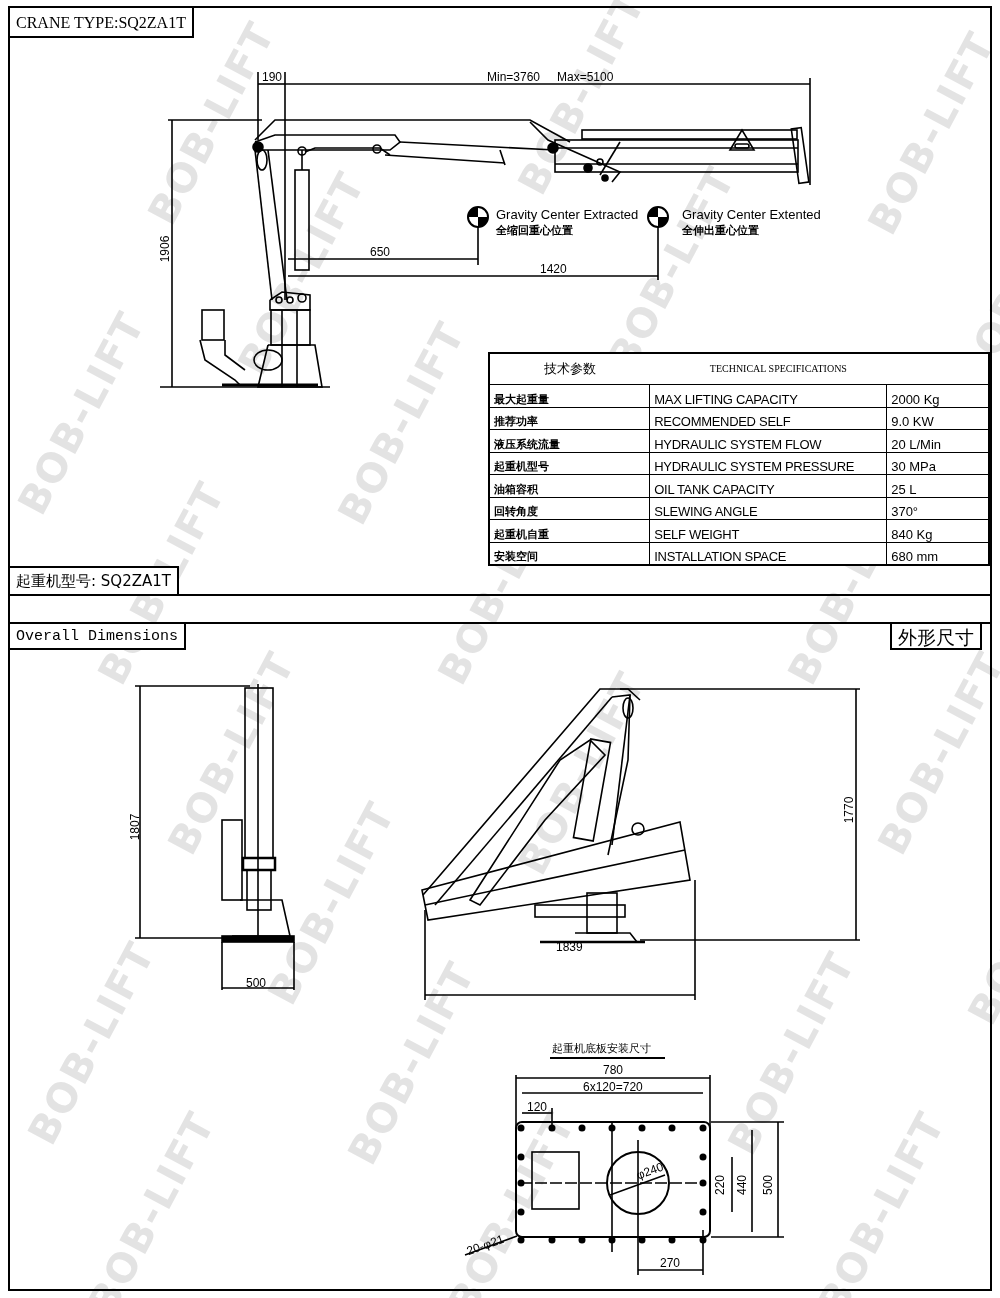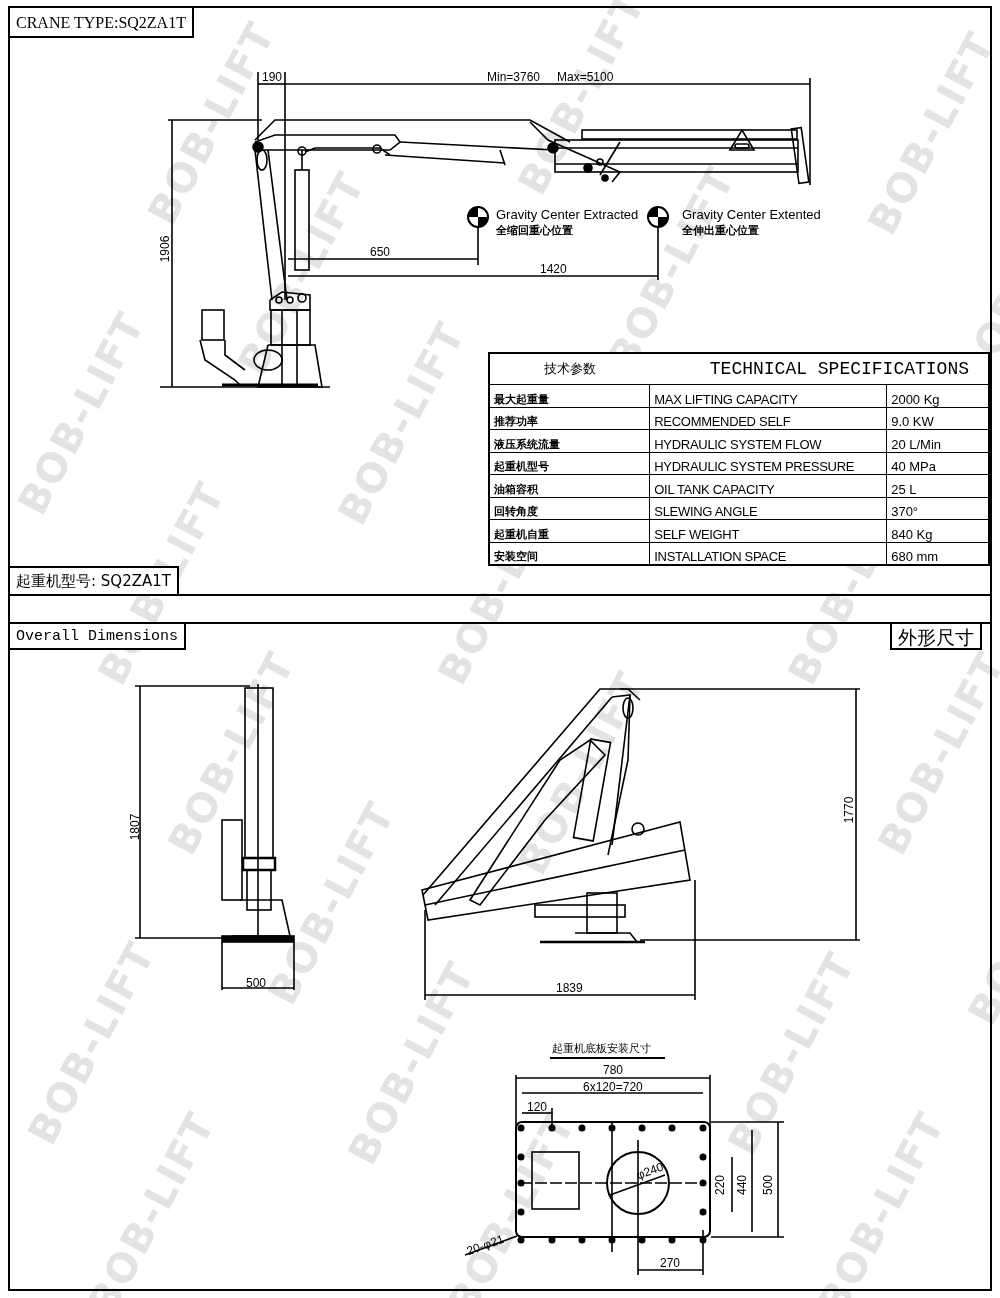--- a/index.html
+++ b/index.html
@@ -7,21 +7,21 @@
   .frame { position:absolute; border:2px solid #000; box-sizing:border-box; }
   .label-box { position:absolute; border:2px solid #000; background:#fff; font-family:"Liberation Serif", serif; font-size:16px; padding:0 6px; box-sizing:border-box; line-height:26px; white-space:nowrap; }
   .mono { font-family:"Liberation Mono", monospace; }
   svg { position:absolute; left:0; top:0; }
   .dim { font-family:"Liberation Sans", sans-serif; font-size:12px; }
   table.spec { position:absolute; left:488px; top:352px; width:502px; border-collapse:collapse; border:2px solid #000; background:#fff; }
   table.spec td { border:1.5px solid #000; padding:0 4px; height:21.5px; font-size:13px; line-height:14px; vertical-align:bottom; }
   table.spec td.cn { font-weight:bold; font-family:"DejaVu Sans", sans-serif; font-size:11px; width:150px; }
   table.spec td.en { font-family:"Liberation Sans Narrow","Liberation Sans", sans-serif; width:226px; transform-origin:left; letter-spacing:-0.3px; }
   table.spec td.val { width:92px; }
-  table.spec tr.head td { height:30px; font-family:Liberation Mono, monospace; font-size:18px; font-weight:normal; vertical-align:middle; }
+  table.spec tr.head td { height:30px; font-family:Liberation Serif, serif; font-size:10px; font-weight:normal; vertical-align:middle; }
   .wm { position:absolute; font-family:"DejaVu Sans", sans-serif; font-weight:bold; font-size:40px; color:#e3e3e3; transform:rotate(-62deg); transform-origin:center; white-space:nowrap; letter-spacing:2px; pointer-events:none; }
 </style>
 </head>
 <body>
 
 <div class="wm" style="left:100px;top:100px;">BOB-LIFT</div>
 <div class="wm" style="left:470px;top:70px;">BOB-LIFT</div>
 <div class="wm" style="left:820px;top:110px;">BOB-LIFT</div>
 <div class="wm" style="left:190px;top:250px;">BOB-LIFT</div>
 <div class="wm" style="left:560px;top:245px;">BOB-LIFT</div>
@@ -248,21 +248,21 @@
         <td class="val">9.0 KW</td>
       </tr>
   <tr>
         <td class="cn">液压系统流量</td>
         <td class="en">HYDRAULIC SYSTEM FLOW</td>
         <td class="val">20 L/Min</td>
       </tr>
   <tr>
         <td class="cn">起重机型号</td>
         <td class="en">HYDRAULIC SYSTEM PRESSURE</td>
-        <td class="val">40 MPa</td>
+        <td class="val">30 MPa</td>
       </tr>
   <tr>
         <td class="cn">油箱容积</td>
         <td class="en">OIL TANK CAPACITY</td>
         <td class="val">25 L</td>
       </tr>
   <tr>
         <td class="cn">回转角度</td>
         <td class="en">SLEWING ANGLE</td>
         <td class="val">370°</td>
@@ -276,21 +276,21 @@
         <td class="cn">安装空间</td>
         <td class="en">INSTALLATION SPACE</td>
         <td class="val">680 mm</td>
       </tr>
 </tbody>
   </table>
 
 <span class="dim" style="position:absolute;left:122px;top:820px;transform:rotate(-90deg);">1807</span>
 <span class="dim" style="position:absolute;left:246px;top:976px;">500</span>
 <span class="dim" style="position:absolute;left:836px;top:803px;transform:rotate(-90deg);">1770</span>
-<span class="dim" style="position:absolute;left:556px;top:981px;text-align:center;">1839</span>
+<span class="dim" style="position:absolute;left:556px;top:940px;text-align:center;">1839</span>
 
 <span style="position:absolute;left:552px;top:1041px;font-size:11px;font-family:'DejaVu Sans',sans-serif;">起重机底板安装尺寸</span>
 <span class="dim" style="position:absolute;left:603px;top:1063px;">780</span>
 <span class="dim" style="position:absolute;left:583px;top:1080px;">6x120=720</span>
 <span class="dim" style="position:absolute;left:527px;top:1100px;">120</span>
 <span class="dim" style="position:absolute;left:636px;top:1164px;transform:rotate(-20deg);">φ240</span>
 <span class="dim" style="position:absolute;left:710px;top:1178px;transform:rotate(-90deg);">220</span>
 <span class="dim" style="position:absolute;left:732px;top:1178px;transform:rotate(-90deg);">440</span>
 <span class="dim" style="position:absolute;left:758px;top:1178px;transform:rotate(-90deg);">500</span>
 <span class="dim" style="position:absolute;left:660px;top:1256px;">270</span>

